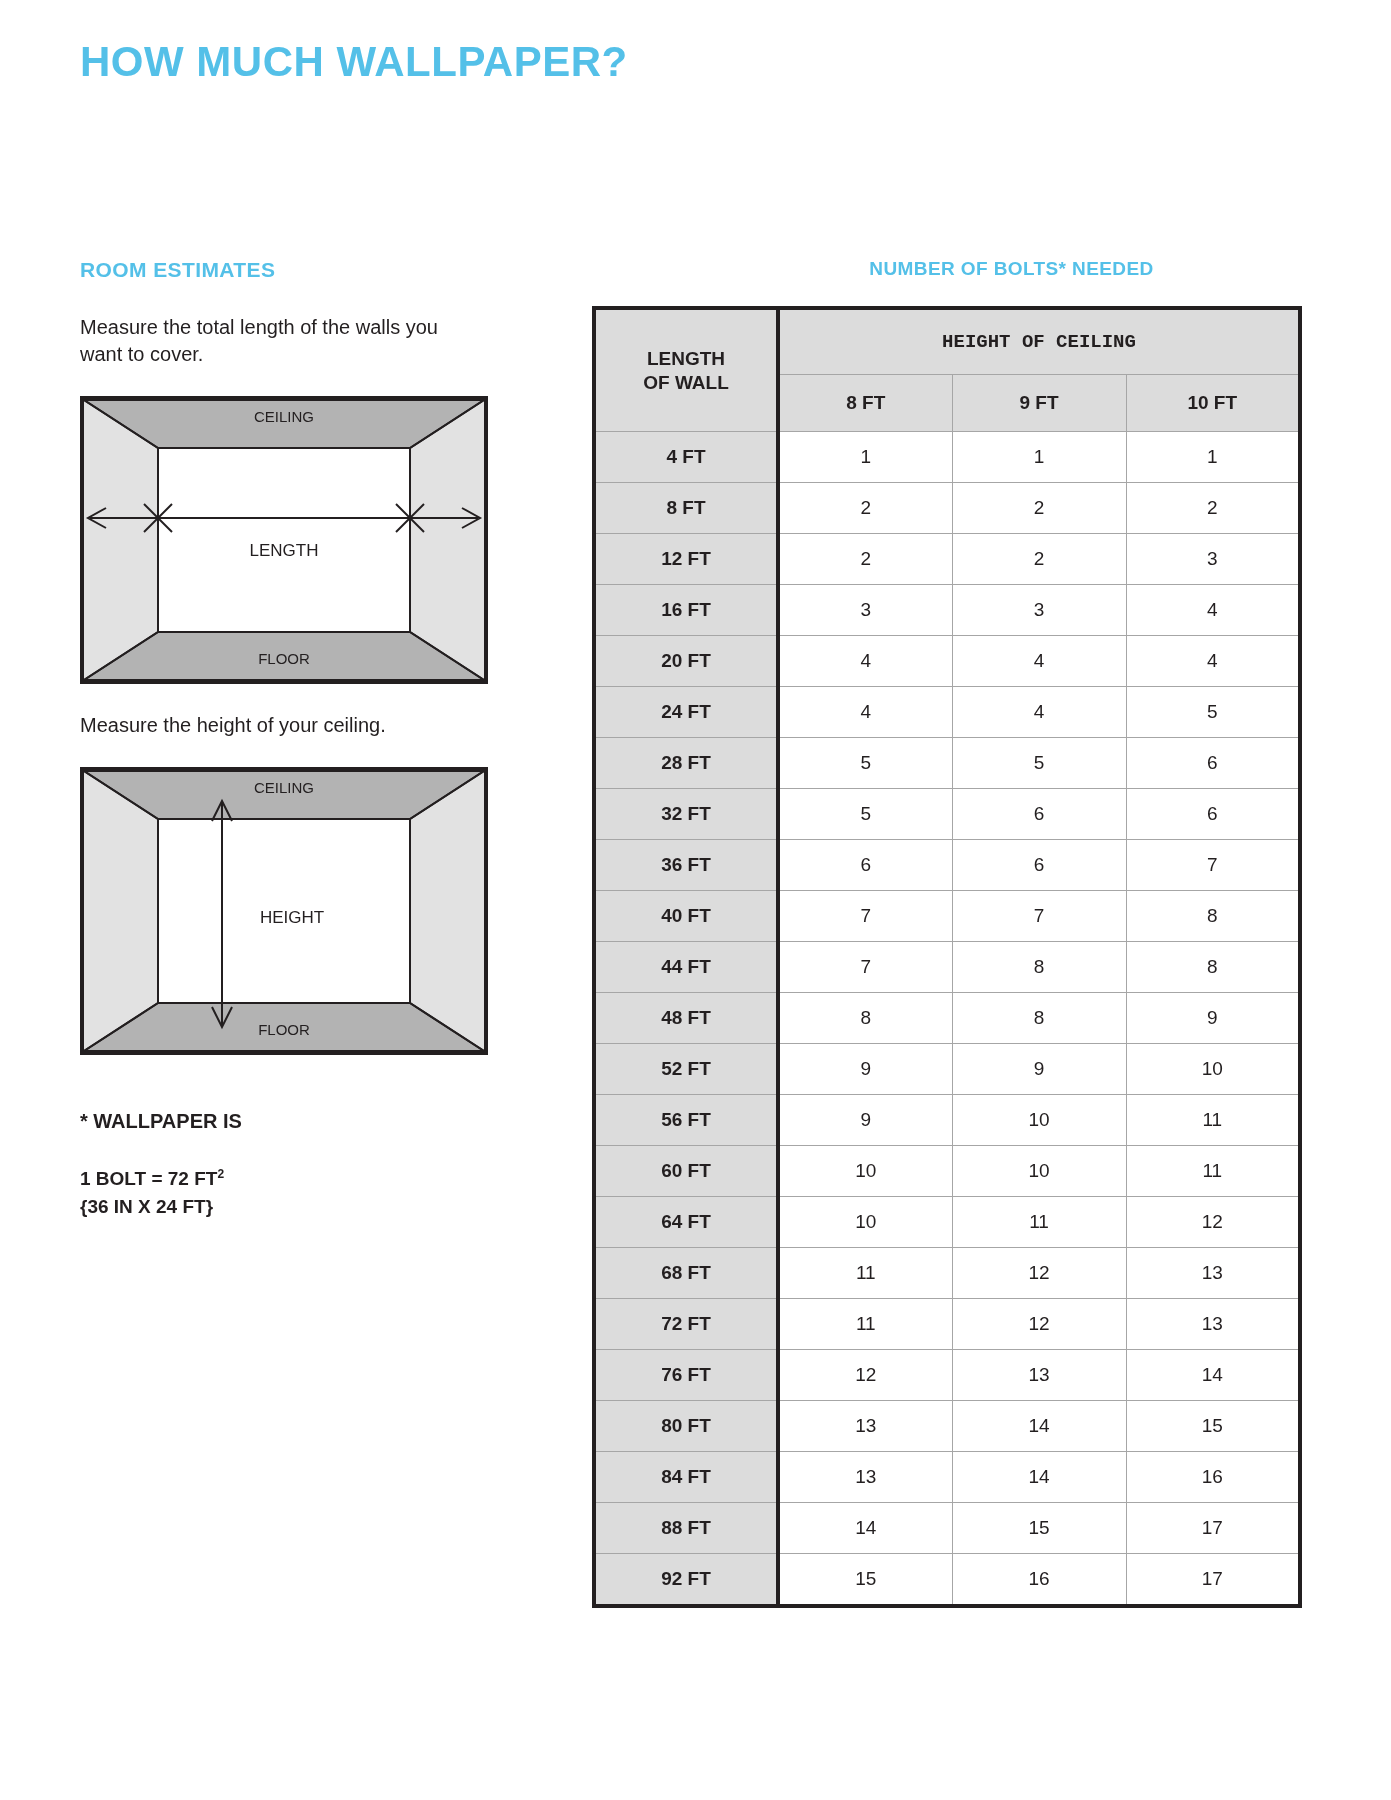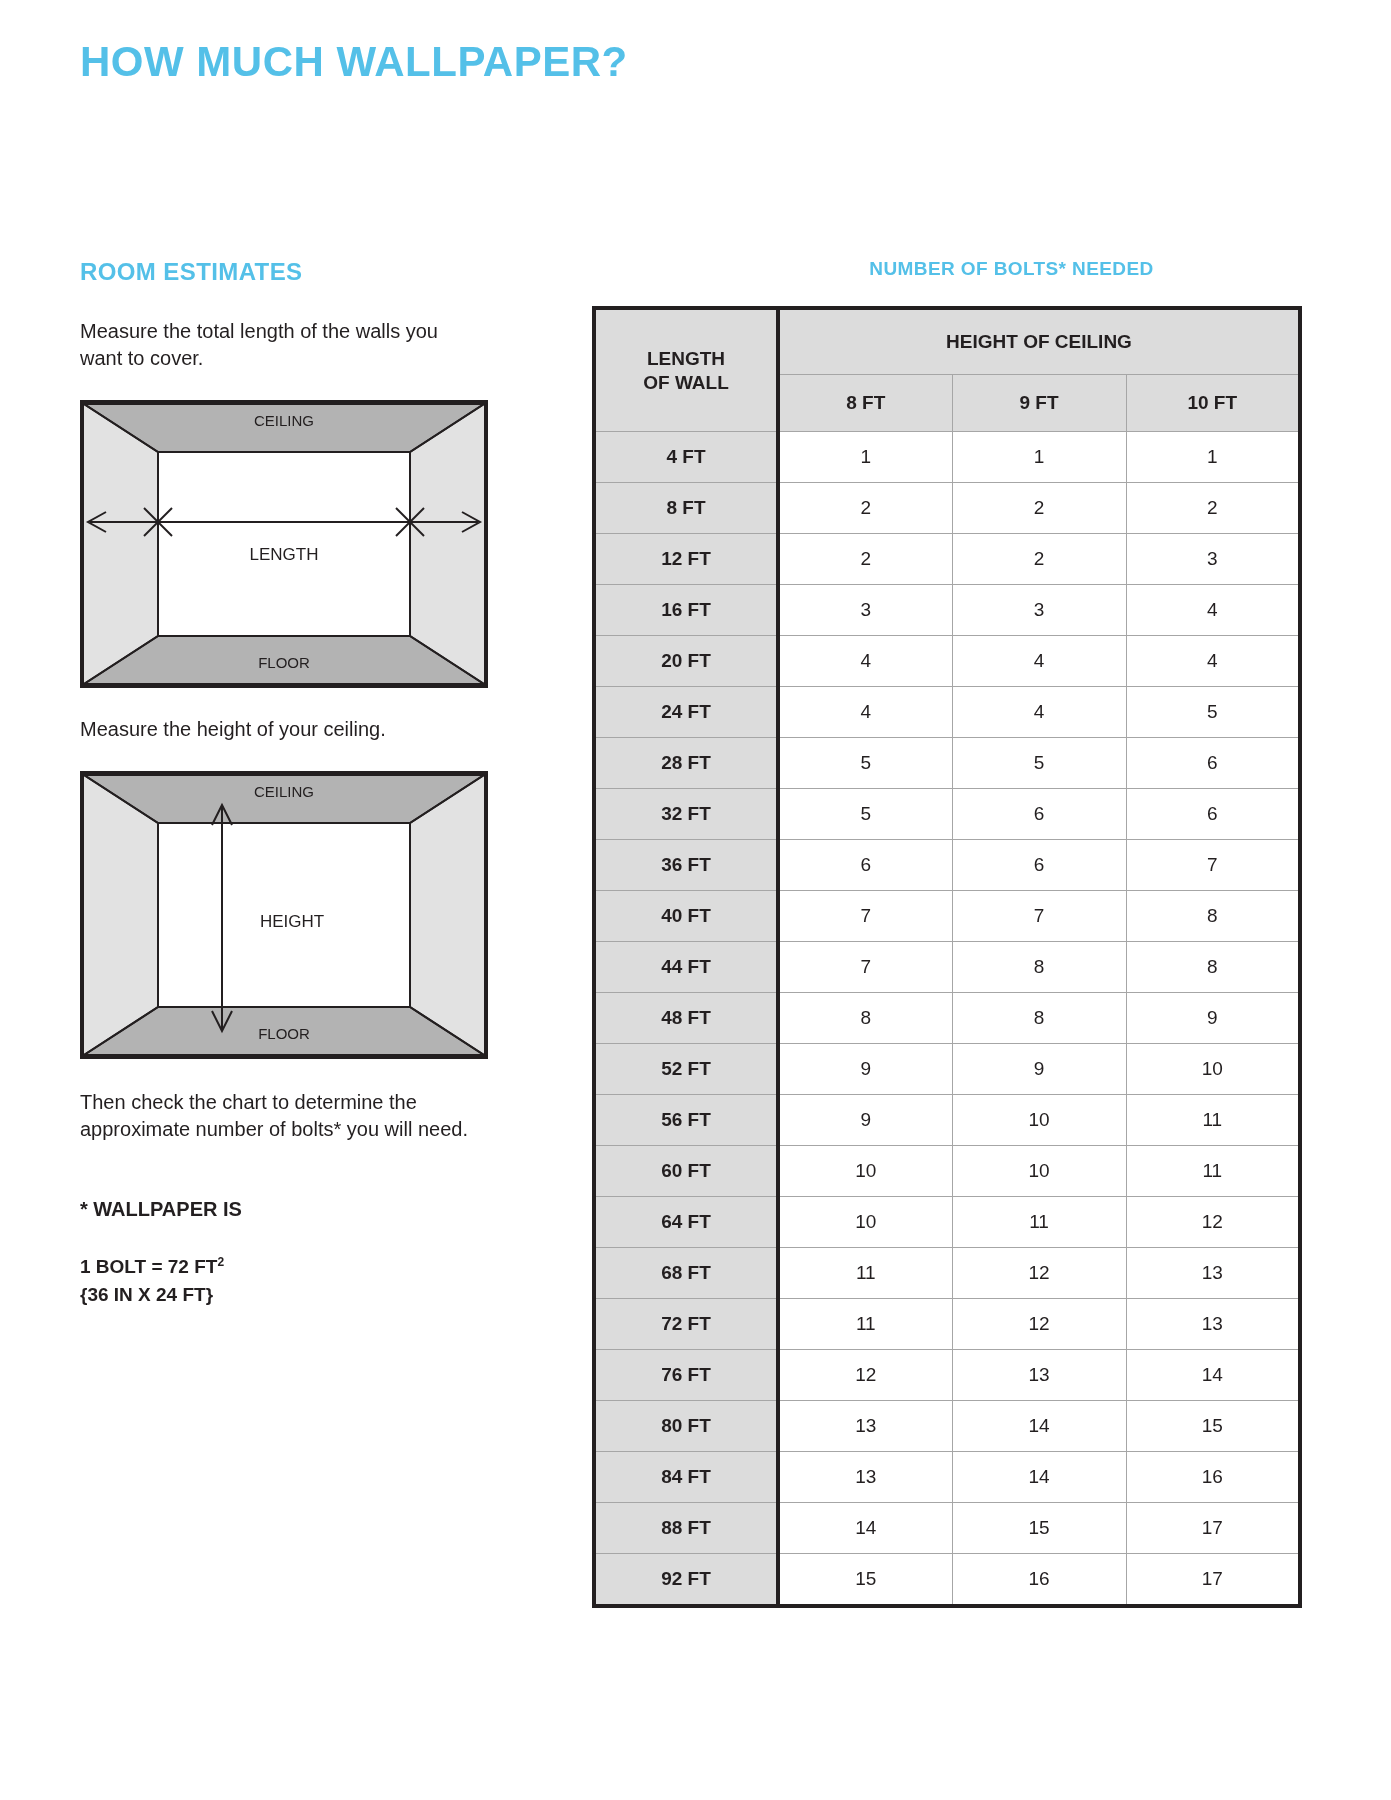--- a/index.html
+++ b/index.html
@@ -33,21 +33,21 @@
   }
 
   
   .left-col {
     position: absolute;
     left: 80px;
     top: 258px;
     width: 400px;
   }
   .section-head {
-    font-size: 24px;
+    font-size: 21px;
     font-weight: bold;
     color: #54c0e8;
     letter-spacing: 0.4px;
     margin: 0 0 32px 0;
   }
   .para {
     font-size: 20px;
     line-height: 1.35;
     color: #231f20;
     margin: 0;
@@ -116,20 +116,21 @@
     font-size: 21px;
     line-height: 1.25;
     width: 178px;
     border-right: 4px solid #231f20 !important;
   }
   th.ceiling-head {
     background: #dcdcdc;
     font-weight: bold;
     font-size: 21px;
     height: 62px;
+    font-family: Liberation Mono, monospace;
   }
   th.sub-head {
     background: #dcdcdc;
     font-weight: bold;
     font-size: 20px;
     height: 54px;
   }
   td.len-cell {
     background: #dcdcdc;
     font-weight: bold;
@@ -202,21 +203,20 @@
 
         <line x1="142" y1="36" x2="142" y2="258" stroke="#231f20" stroke-width="2"></line>
         <polyline points="132,54 142,34 152,54" fill="none" stroke="#231f20" stroke-width="2"></polyline>
         <polyline points="132,240 142,260 152,240" fill="none" stroke="#231f20" stroke-width="2"></polyline>
         <text x="204" y="26" font-family="Liberation Sans, sans-serif" font-size="15" fill="#231f20" text-anchor="middle">CEILING</text>
         <text x="204" y="268" font-family="Liberation Sans, sans-serif" font-size="15" fill="#231f20" text-anchor="middle">FLOOR</text>
         <text x="212" y="156" font-family="Liberation Sans, sans-serif" font-size="17" fill="#231f20" text-anchor="middle">HEIGHT</text>
       </svg>
     </div>
 
-    <p class="para" style="margin-top:30px;">Then check the chart to determine the approximate number of bolts* you will need.</p>
 
     <div class="footnote">
       <span>* WALLPAPER IS</span>
     </div>
 
     <div class="bolt-info">
       <div>
         <span>1 BOLT = 72 FT</span><sup>2</sup>
       </div>
       <div>{36 IN X 24 FT}</div>

